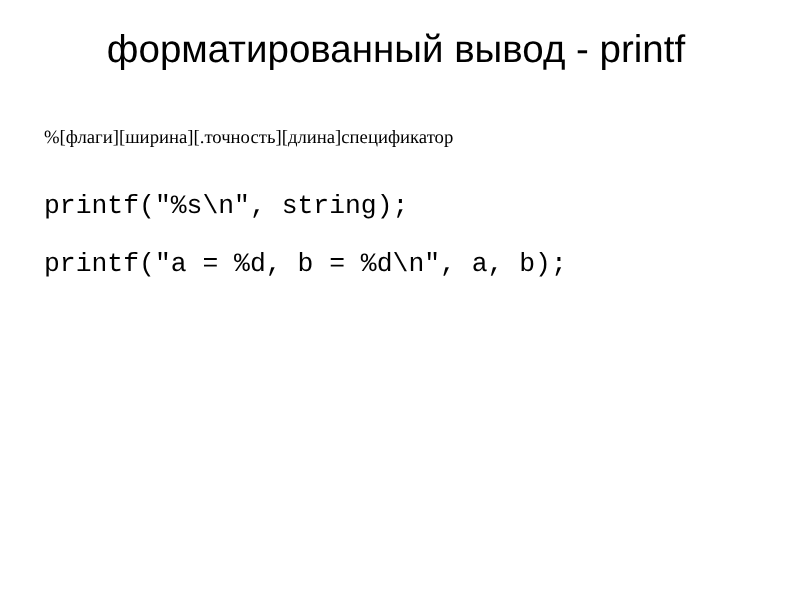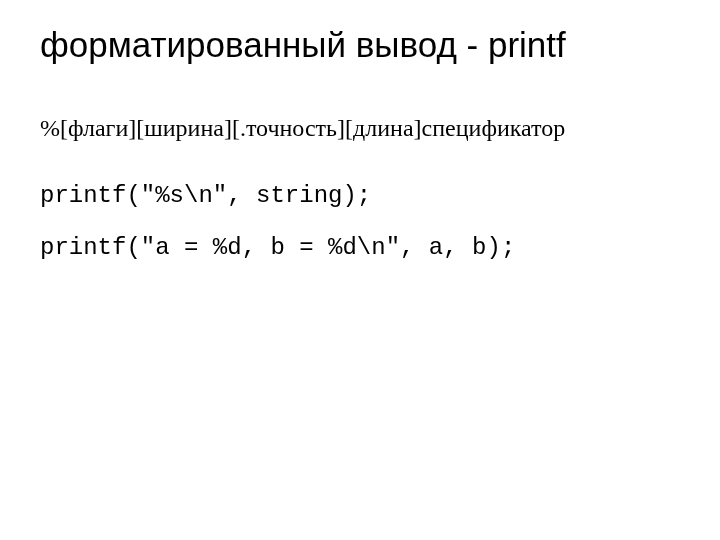--- a/index.html
+++ b/index.html
@@ -10,27 +10,27 @@
     body {
       width: 720px;
       height: 540px;
       background: white;
       font-family: Arial, sans-serif;
       padding: 25px 40px;
     }
     .title {
       font-size: 35px;
       color: #000;
-      text-align: left;
+      text-align: center;
       margin-bottom: 50px;
       font-weight: normal;
     }
     .format-spec {
       font-family: "Times New Roman", serif;
-      font-size: 24px;
+      font-size: 17px;
       color: #000;
       margin-bottom: 40px;
     }
     .code-line {
       font-family: "Consolas", "Courier New", monospace;
       font-size: 24px;
       color: #000;
       margin-bottom: 25px;
     }
   </style>

